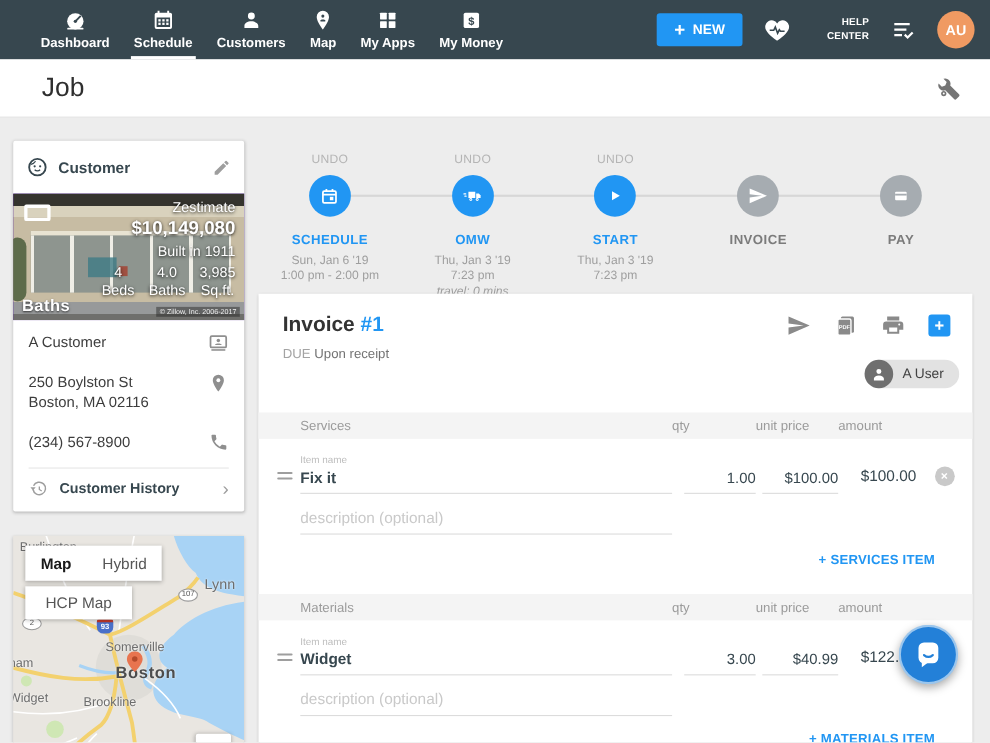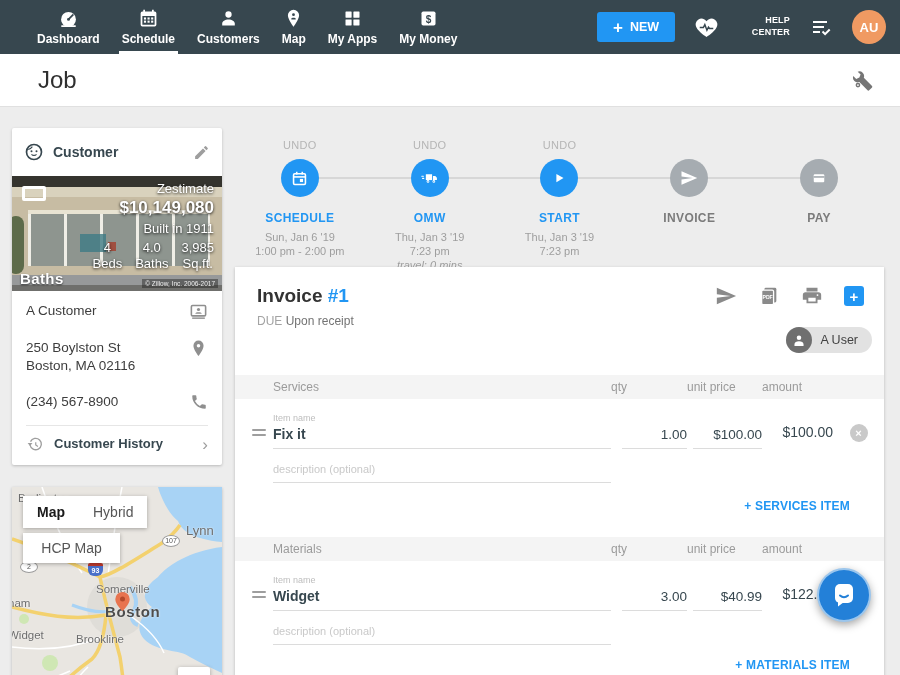--- a/index.html
+++ b/index.html
@@ -109,21 +109,21 @@
   .name-input { border:0; outline:0; background:transparent; border-bottom:1px solid #dcdcdc; font-family:inherit; font-size:14px; font-weight:bold; color:#37474f; padding:3px 0 6px 0; margin-left:4px; width:calc(100% - 4px); }
   .num-input { border:0; outline:0; background:transparent; border-bottom:1px solid #dcdcdc; font-family:inherit; font-size:13.5px; color:#37474f; text-align:right; padding:3px 0 6px 0; align-self:end; }
   .qty-input { margin-left:11px; width:calc(100% - 11px); }
   .unit-input { margin-left:6px; width:calc(100% - 6px); }
   .amount-cell { text-align:right; font-size:14px; color:#37474f; align-self:end; padding-bottom:9px; }
   .del-cell { display:flex; justify-content:center; align-self:end; padding-bottom:7px; }
   .del-btn { width:18px; height:18px; border-radius:50%; background:#c9c9c9; color:#fff; font-size:11px; font-weight:bold; display:flex; align-items:center; justify-content:center; cursor:pointer; }
   .drag { display:flex; flex-direction:column; gap:3px; align-self:end; padding-bottom:13px; margin-left:5px; cursor:grab; }
   .drag i { width:14px; height:2px; background:#9e9e9e; border-radius:1px; }
   .desc-row { padding-left:38px; margin-top:10px; }
-  .desc-input { border:0; outline:0; background:transparent; border-bottom:1px solid #dcdcdc; font-family:inherit; font-size:11px; color:#444; padding:3px 0 7px 0; width:338px; }
+  .desc-input { border:0; outline:0; background:transparent; border-bottom:1px solid #dcdcdc; font-family:inherit; font-size:14px; color:#444; padding:3px 0 7px 0; width:338px; }
   .desc-input::placeholder { color:#c9c9c9; }
   .add-link { text-align:right; padding-right:34px; margin-top:16px; font-size:12px; font-weight:bold; color:#2196f3; cursor:pointer; letter-spacing:.2px; }
   .band2 { margin-top:24px; }
   .add-link.last { margin-top:13px; }
 
   
   .chat-fab { position:absolute; left:817px; top:568px; width:54px; height:54px; border-radius:50%; background:#2380d8; border:2px solid rgba(255,255,255,.55); box-shadow:0 3px 9px rgba(0,0,0,.35); display:flex; align-items:center; justify-content:center; cursor:pointer; z-index:9; }
 </style>
 </head>
 <body>

